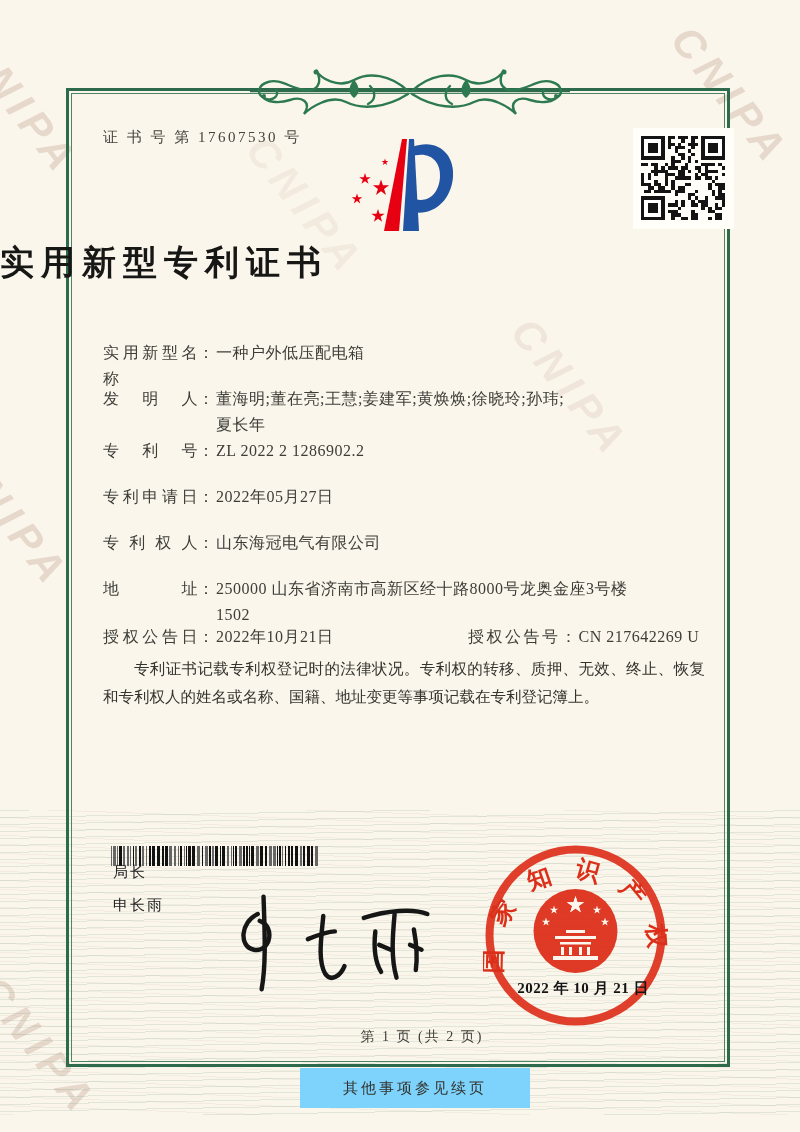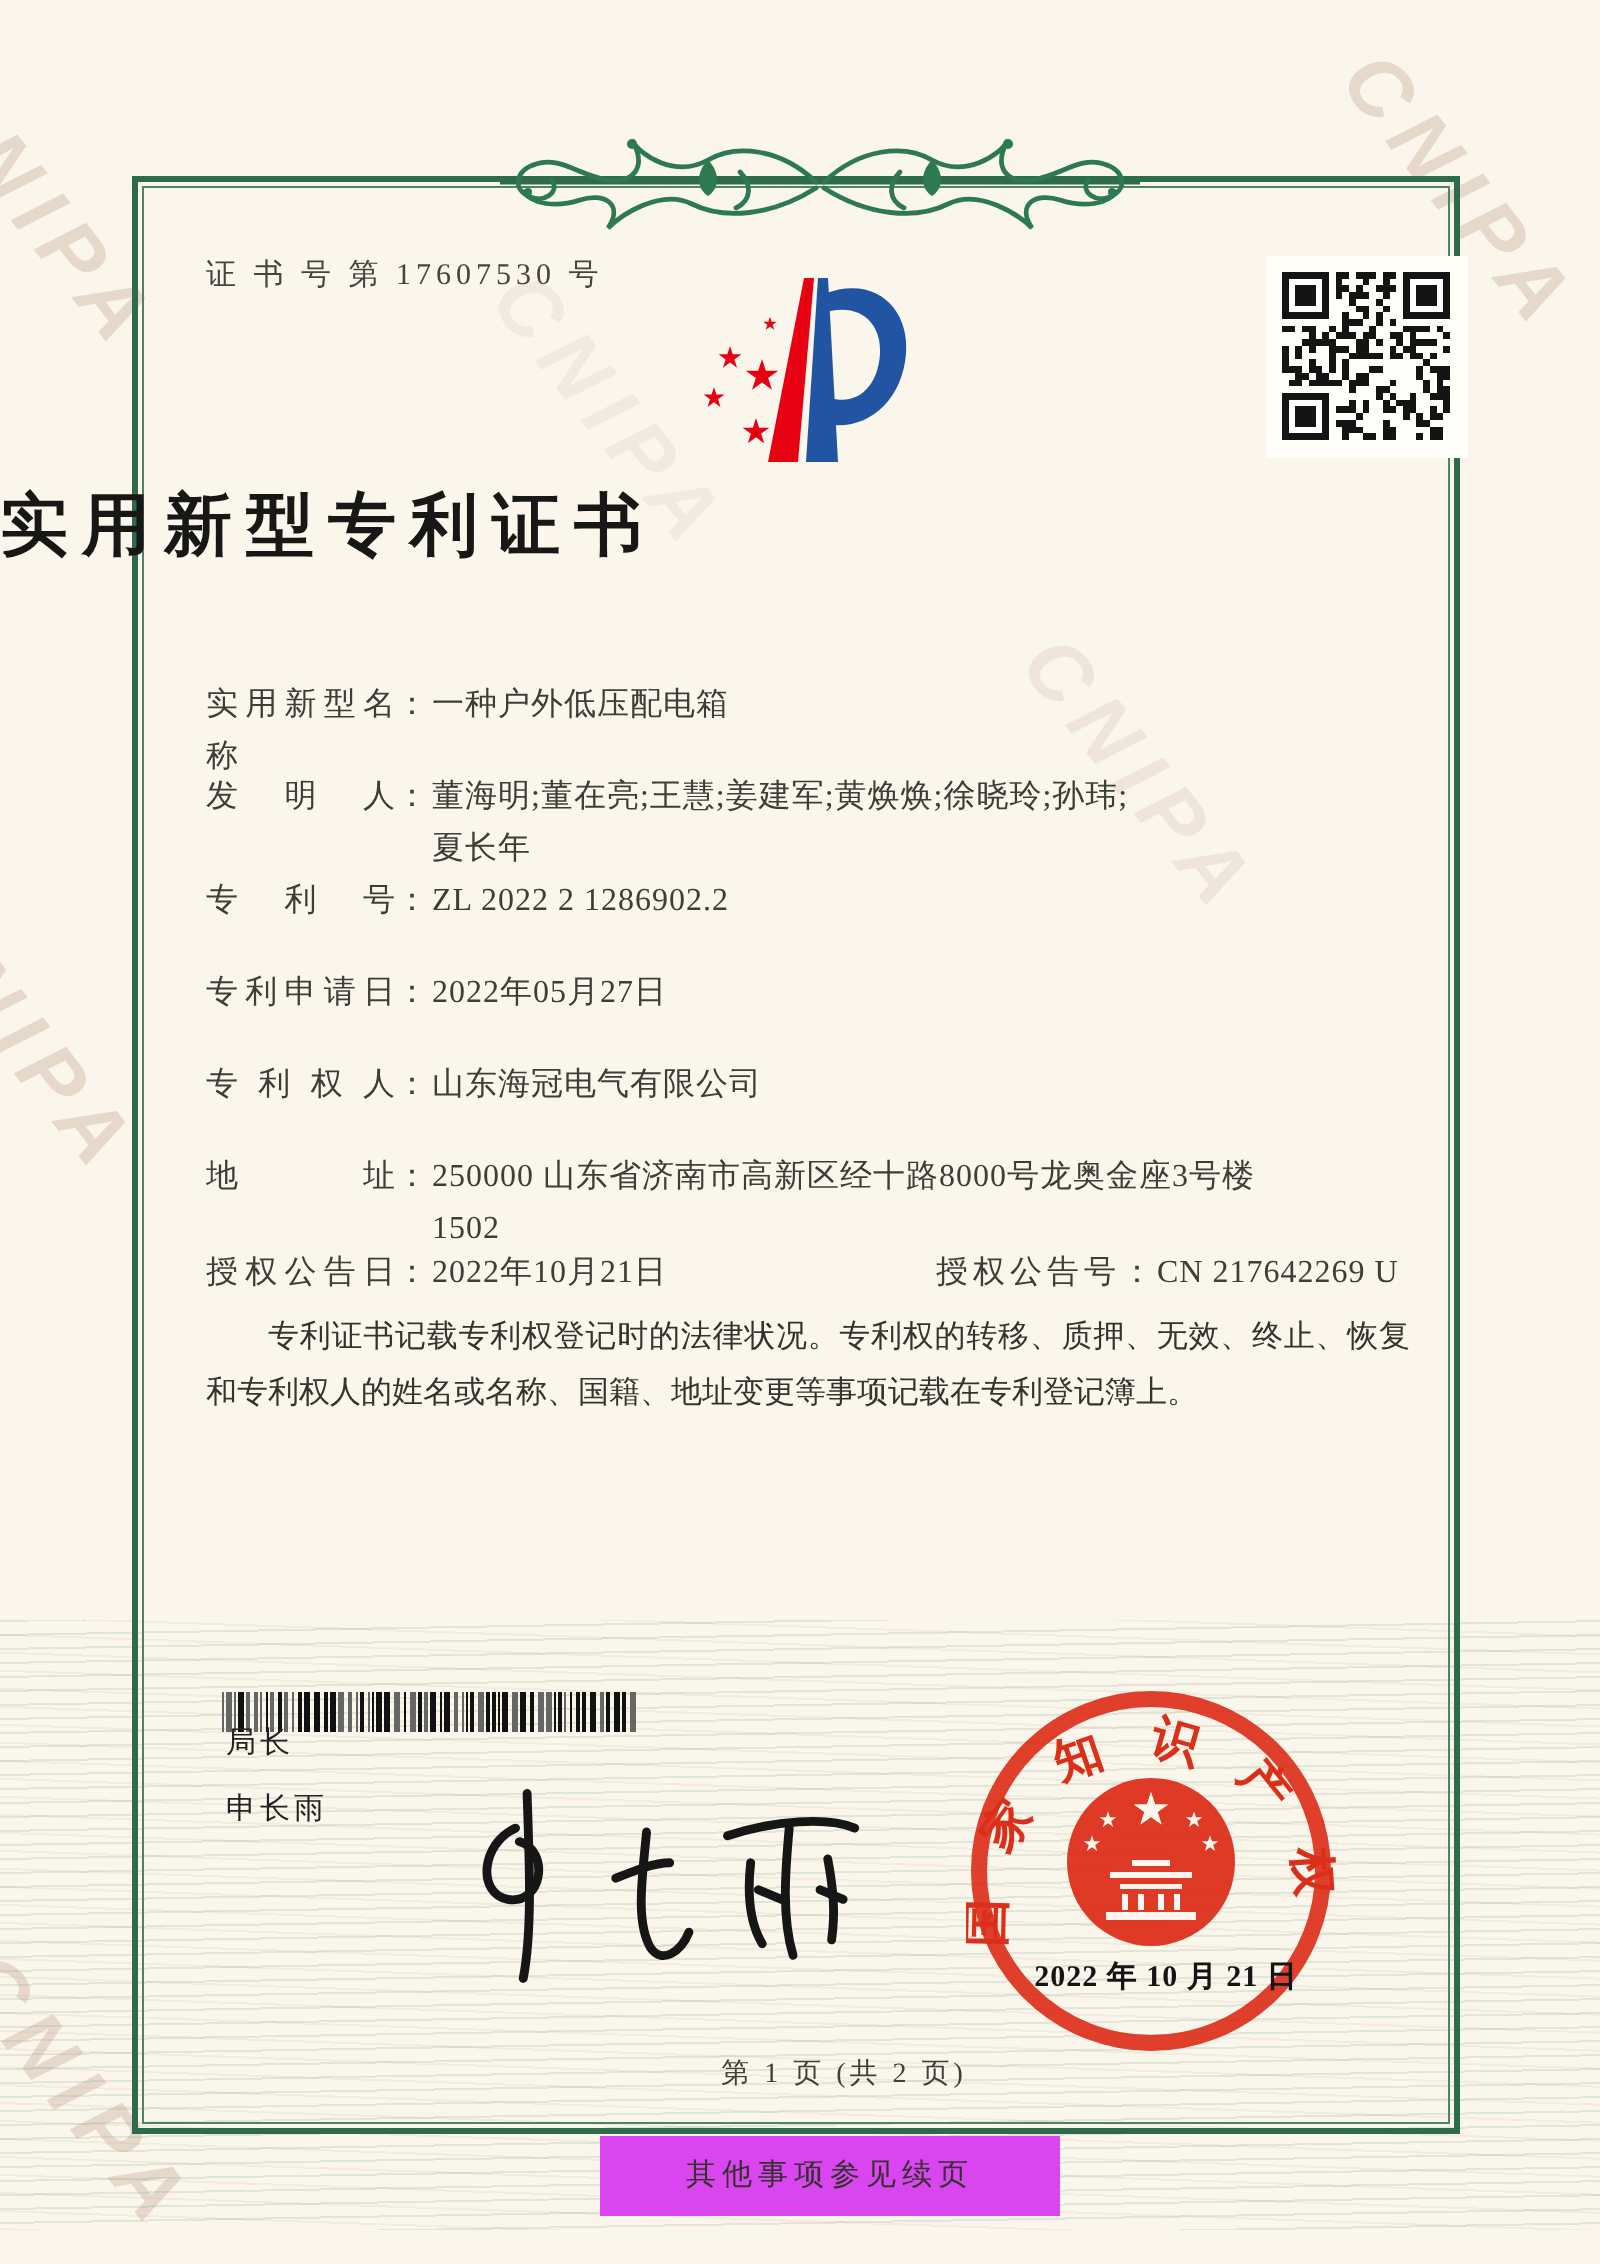--- a/index.html
+++ b/index.html
@@ -46,21 +46,21 @@
   .signer{position:absolute;left:113px;top:856px;
       font-family:Liberation Serif, serif;
       font-size:15px;color:#222;letter-spacing:2px;line-height:33px;}
   .signature{position:absolute;left:225px;top:888px;width:212px;height:108px;}
   .seal{position:absolute;left:483px;top:843px;width:185px;height:185px;}
   .seal-date{position:absolute;left:498px;top:979px;width:170px;text-align:center;
       font-size:15px;font-weight:600;color:#141414;letter-spacing:0.5px;}
   .page-number{position:absolute;left:0;top:1028px;width:800px;text-align:center;
       font-size:14px;letter-spacing:2px;color:#3f3e39;padding-left:22px;}
   .note-patch{position:absolute;left:300px;top:1068px;width:230px;height:40px;
-      background:#d946ef;}
+      background:#7dd3fc;}
   .note{width:100%;text-align:center;line-height:40px;font-size:15px;
       letter-spacing:3px;color:#33322d;}
 </style>
 </head>
 <body>
 
 <span class="wm" style="left:-30px;top:18px;">CNIPA</span>
 <span class="wm" style="left:680px;top:8px;">CNIPA</span>
 <span class="wm" style="left:-40px;top:430px;">CNIPA</span>
 <span class="wm" style="left:520px;top:300px;opacity:0.55;">CNIPA</span>

